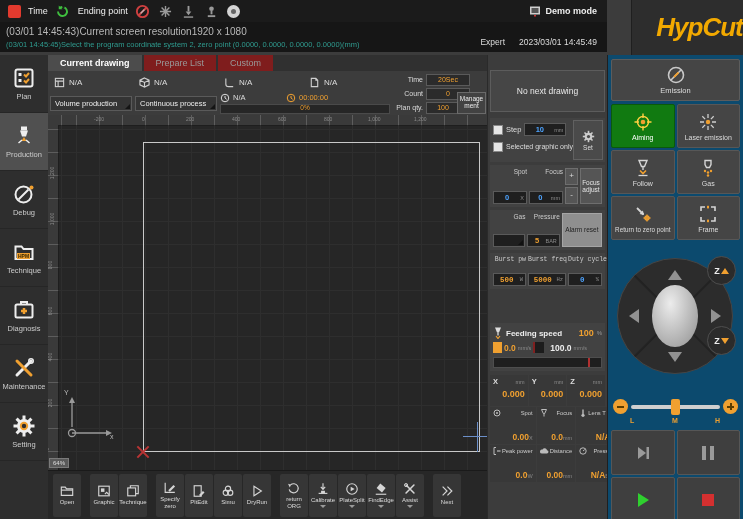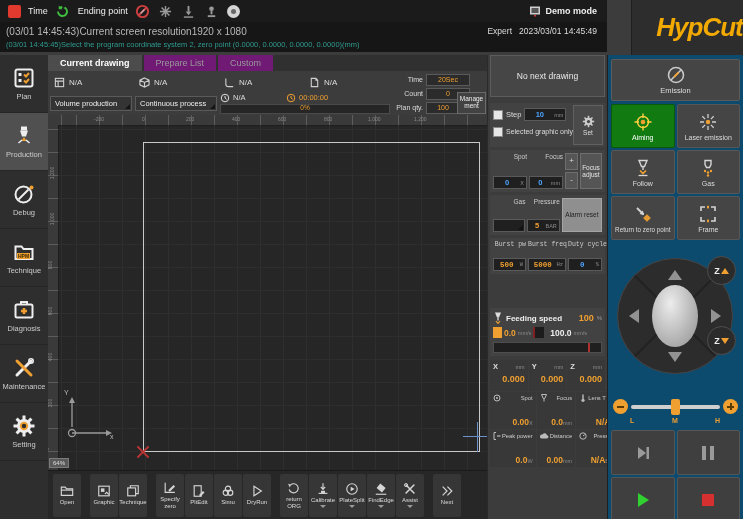--- a/index.html
+++ b/index.html
@@ -13,37 +13,37 @@
   .tb-ic{width:16px;height:16px;display:flex;align-items:center;justify-content:center;}
   .white-dot{width:13px;height:13px;border-radius:50%;background:#d5d5d5;display:flex;align-items:center;justify-content:center;}
   .white-dot i{width:5px;height:5px;border-radius:50%;background:#666;}
   .demo-block{position:absolute;right:10px;top:0;height:22px;display:flex;align-items:center;gap:4px;}
   .demo-label{font-size:9px;color:#eee;font-weight:bold;}
 
   
   .statusbar{position:absolute;left:0;top:22px;width:607px;height:30px;background:#161616;padding:2px 6px;box-sizing:border-box;}
   .log1{font-size:10px;color:#b8b8b8;line-height:1.5;white-space:nowrap;}
   .log2{font-size:7.5px;color:#2f9b8f;line-height:1.5;white-space:nowrap;}
-  .user-block{position:absolute;right:10px;bottom:16px;font-size:8.5px;color:#ddd;display:flex;gap:7px;}
+  .user-block{position:absolute;right:10px;bottom:5px;font-size:8.5px;color:#ddd;display:flex;gap:14px;}
 
   
   .logo-panel{position:absolute;left:631px;top:0;width:136px;height:55px;background:#2d2d2d;display:flex;align-items:center;justify-content:center;border-left:1px solid #1f1f1f;box-sizing:border-box;}
   .logo-text{font-size:26px;font-weight:bold;font-style:italic;color:#f2a900;letter-spacing:-1px;}
 
   
   .sidebar{position:absolute;left:0;top:55px;width:48px;height:464px;background:#2e2e2e;}
   .side-item{height:58px;display:flex;flex-direction:column;align-items:center;justify-content:center;gap:2px;border-bottom:1px solid #262626;box-sizing:border-box;position:relative;}
   .side-item.active{background:#505050;}
   .side-label{font-size:7.5px;color:#ccc;}
   .hpm-badge{position:absolute;top:24px;left:17px;font-size:5px;font-weight:bold;color:#3a2a00;background:#f0a030;padding:0 1px;line-height:1.2;}
 
   
   .main{position:absolute;left:48px;top:55px;width:439px;height:464px;background:#3c3c3c;}
   .tabbar{height:16px;background:#303030;display:flex;}
-  .tab{padding:0 12px;font-size:9px;color:#999;display:flex;align-items:center;background:#701a75;margin-right:2px;}
+  .tab{padding:0 12px;font-size:9px;color:#999;display:flex;align-items:center;background:#7f1d1d;margin-right:2px;}
   .tab.active{background:#4c4c4c;color:#fff;font-weight:bold;}
 
   .inforow{position:absolute;top:16px;left:0;width:439px;height:44px;display:flex;}
   .info-left{width:342px;}
   .na-row{display:flex;height:22px;}
   .na-cell{width:85px;display:flex;align-items:center;gap:4px;padding-left:6px;font-size:8px;color:#ddd;box-sizing:border-box;}
   .mode-row{display:flex;height:20px;align-items:center;gap:3px;padding-left:2px;}
   .dropdown{width:82px;height:15px;background:#343434;border:1px solid #5a5a5a;font-size:7.5px;color:#eee;display:flex;align-items:center;padding:0 4px;position:relative;box-sizing:border-box;}
   .dropdown::after{content:"";position:absolute;right:1px;bottom:1px;border-left:5px solid transparent;border-bottom:5px solid #141414;}
   .time-block{flex:1;display:flex;flex-direction:column;gap:1px;}
@@ -79,21 +79,21 @@
 
   
   .toolbar{position:absolute;left:0;bottom:0;width:439px;height:49px;background:#272727;border-top:1px solid #1a1a1a;display:flex;align-items:center;padding:0 5px;box-sizing:border-box;gap:1px;}
   .tool-btn{width:28px;height:43px;background:#363636;border-radius:2px;display:flex;flex-direction:column;align-items:center;justify-content:center;gap:1px;flex:none;position:relative;}
   .tool-label{font-size:6px;color:#ddd;text-align:center;line-height:1.05;}
   .tool-caret{width:0;height:0;border-left:3px solid transparent;border-right:3px solid transparent;border-top:3px solid #999;margin-top:1px;}
   .tool-gap{width:7px;flex:none;}
 
   
   .midpanel{position:absolute;left:487px;top:55px;width:120px;height:464px;background:#3c3c3c;border-left:1px solid #2a2a2a;box-sizing:border-box;padding:0 2px;}
-  .no-next{height:40px;background:#464646;border:1px solid #5c5c5c;display:flex;align-items:center;justify-content:center;font-size:8.5px;color:#e8e8e8;}
+  .no-next{margin-top:15px;height:40px;background:#464646;border:1px solid #5c5c5c;display:flex;align-items:center;justify-content:center;font-size:8.5px;color:#e8e8e8;}
   .sec{margin-top:3px;background:#424242;padding:3px;box-sizing:border-box;}
   .arow{display:flex;align-items:center;gap:3px;height:17px;}
   .cb{width:8px;height:8px;background:#e6e6e6;border:1px solid #888;flex:none;}
   .alabel{font-size:7.5px;color:#ddd;}
   .alabel.small{font-size:7px;}
   .field{background:#1f1f1f;border:1px solid #5a5a5a;height:13px;display:flex;align-items:center;box-sizing:border-box;}
   .fv{flex:1;text-align:center;font-size:7.5px;font-weight:bold;}
   .fv.blue{color:#4da3ff;} .fv.orange{color:#f0a030;}
   .fu{font-size:5.5px;color:#8a8a8a;padding-right:2px;}
   .secA{position:relative;height:44px;margin-top:6px;}

